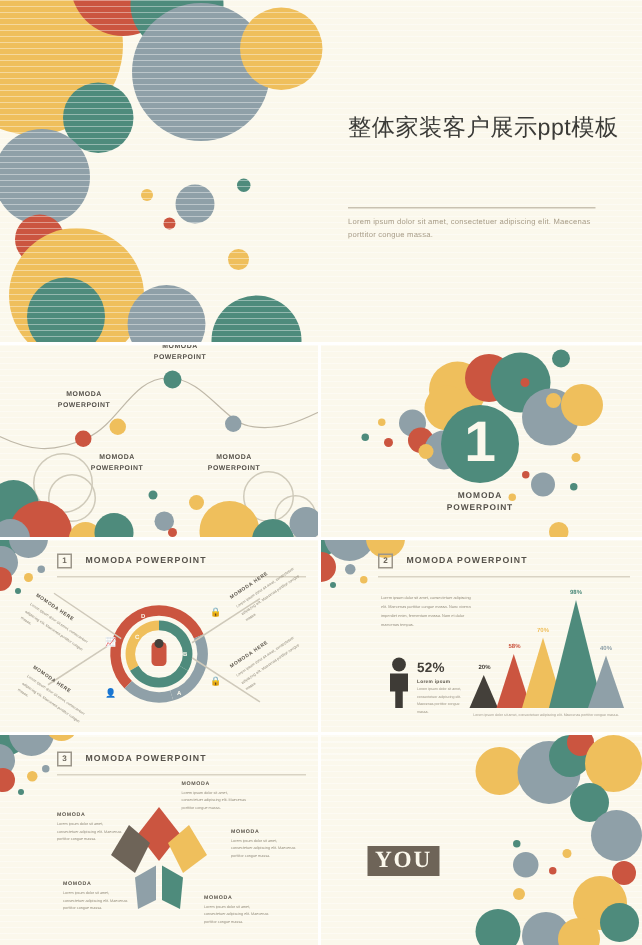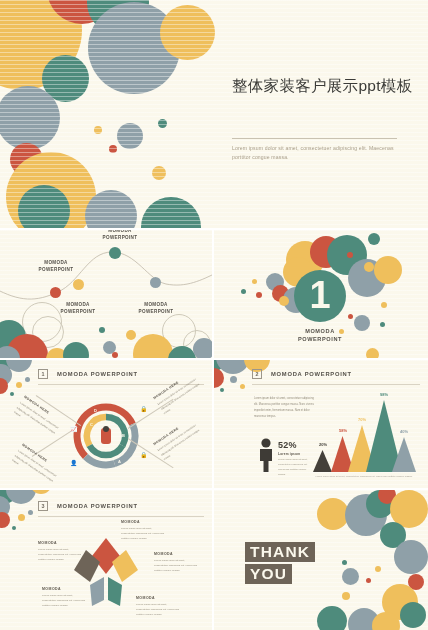--- a/index.html
+++ b/index.html
@@ -334,17 +334,16 @@
     <div class="c" style="left:168px;top:94px;width:36px;height:36px;background:#EFBF5C;"></div>
     <div class="c" style="left:186px;top:112px;width:26px;height:26px;background:#4E8B7C;"></div>
     <div class="c" style="left:128px;top:78px;width:17px;height:17px;background:#8FA0A8;"></div>
     <div class="c" style="left:128px;top:70px;width:5px;height:5px;background:#4E8B7C;"></div>
     <div class="c" style="left:161px;top:76px;width:6px;height:6px;background:#EFBF5C;"></div>
     <div class="c" style="left:152px;top:88px;width:5px;height:5px;background:#CB5540;"></div>
     <div class="c" style="left:128px;top:102px;width:8px;height:8px;background:#EFBF5C;"></div>
     <div class="c" style="left:103px;top:116px;width:30px;height:30px;background:#4E8B7C;"></div>
     <div class="c" style="left:134px;top:118px;width:32px;height:32px;background:#8FA0A8;"></div>
     <div class="c" style="left:158px;top:122px;width:28px;height:28px;background:#EFBF5C;"></div>
-    <div class="ty" style="left:31px;top:52px;">THANK</div>
-    <div class="ty" style="left:31px;top:74px;">YOU</div>
+    <div class="ty" style="left:31px;top:74px;font-family:Liberation Serif, serif;">YOU</div>
   </div>
 
 </div>
 
 </body></html>

